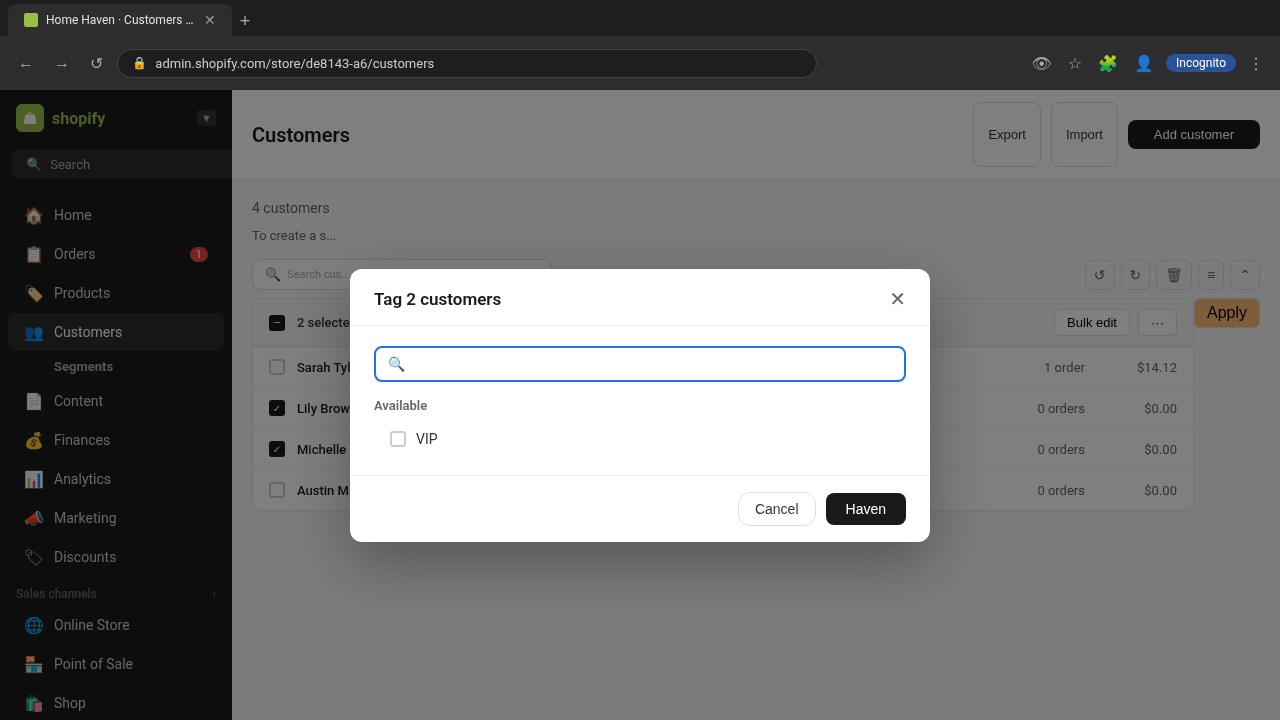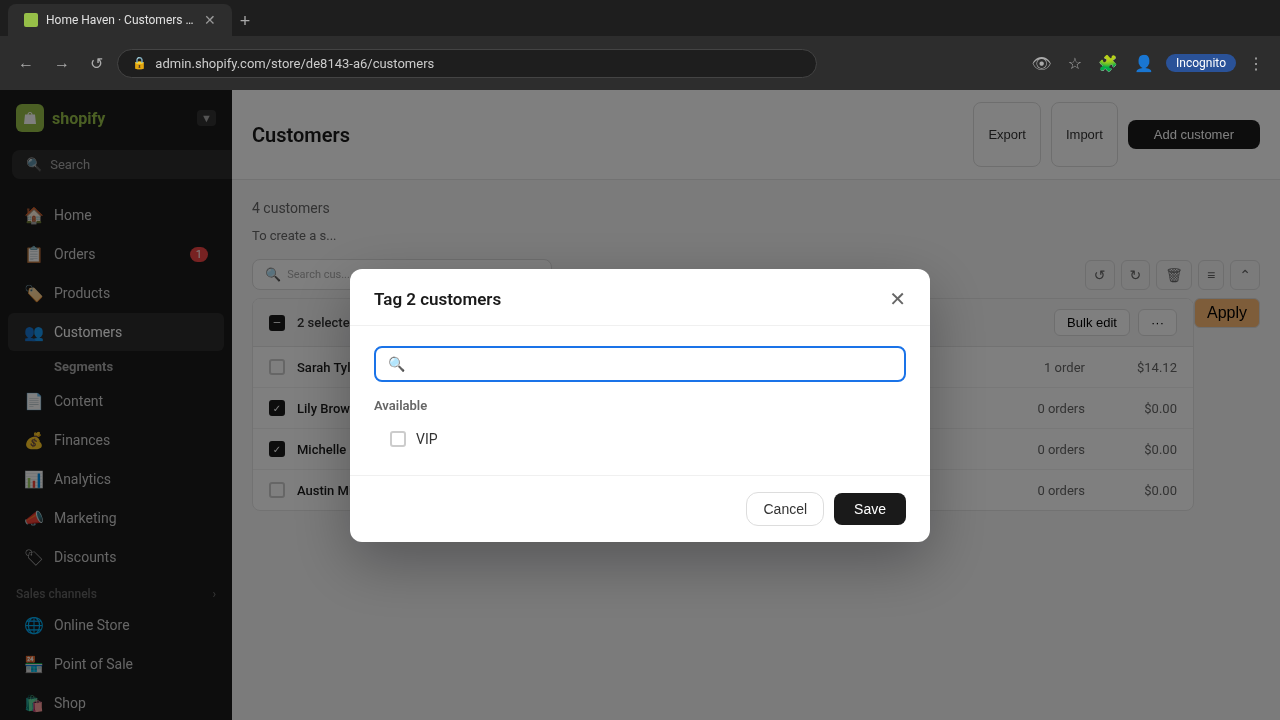--- a/index.html
+++ b/index.html
@@ -298,16 +298,16 @@
         <span class="search-icon">🔍</span>
       </div>
       <div class="available-label">Available</div>
       <div class="tag-item">
         <div class="tag-checkbox"></div>
         <span class="tag-label">VIP</span>
       </div>
     </div>
     <div class="modal-footer">
       <button class="btn-cancel">Cancel</button>
-      <button class="btn-save">Save</button>
+      <button class="btn-save">Haven</button>
     </div>
   </div>
 </div>
 
 </body></html>

